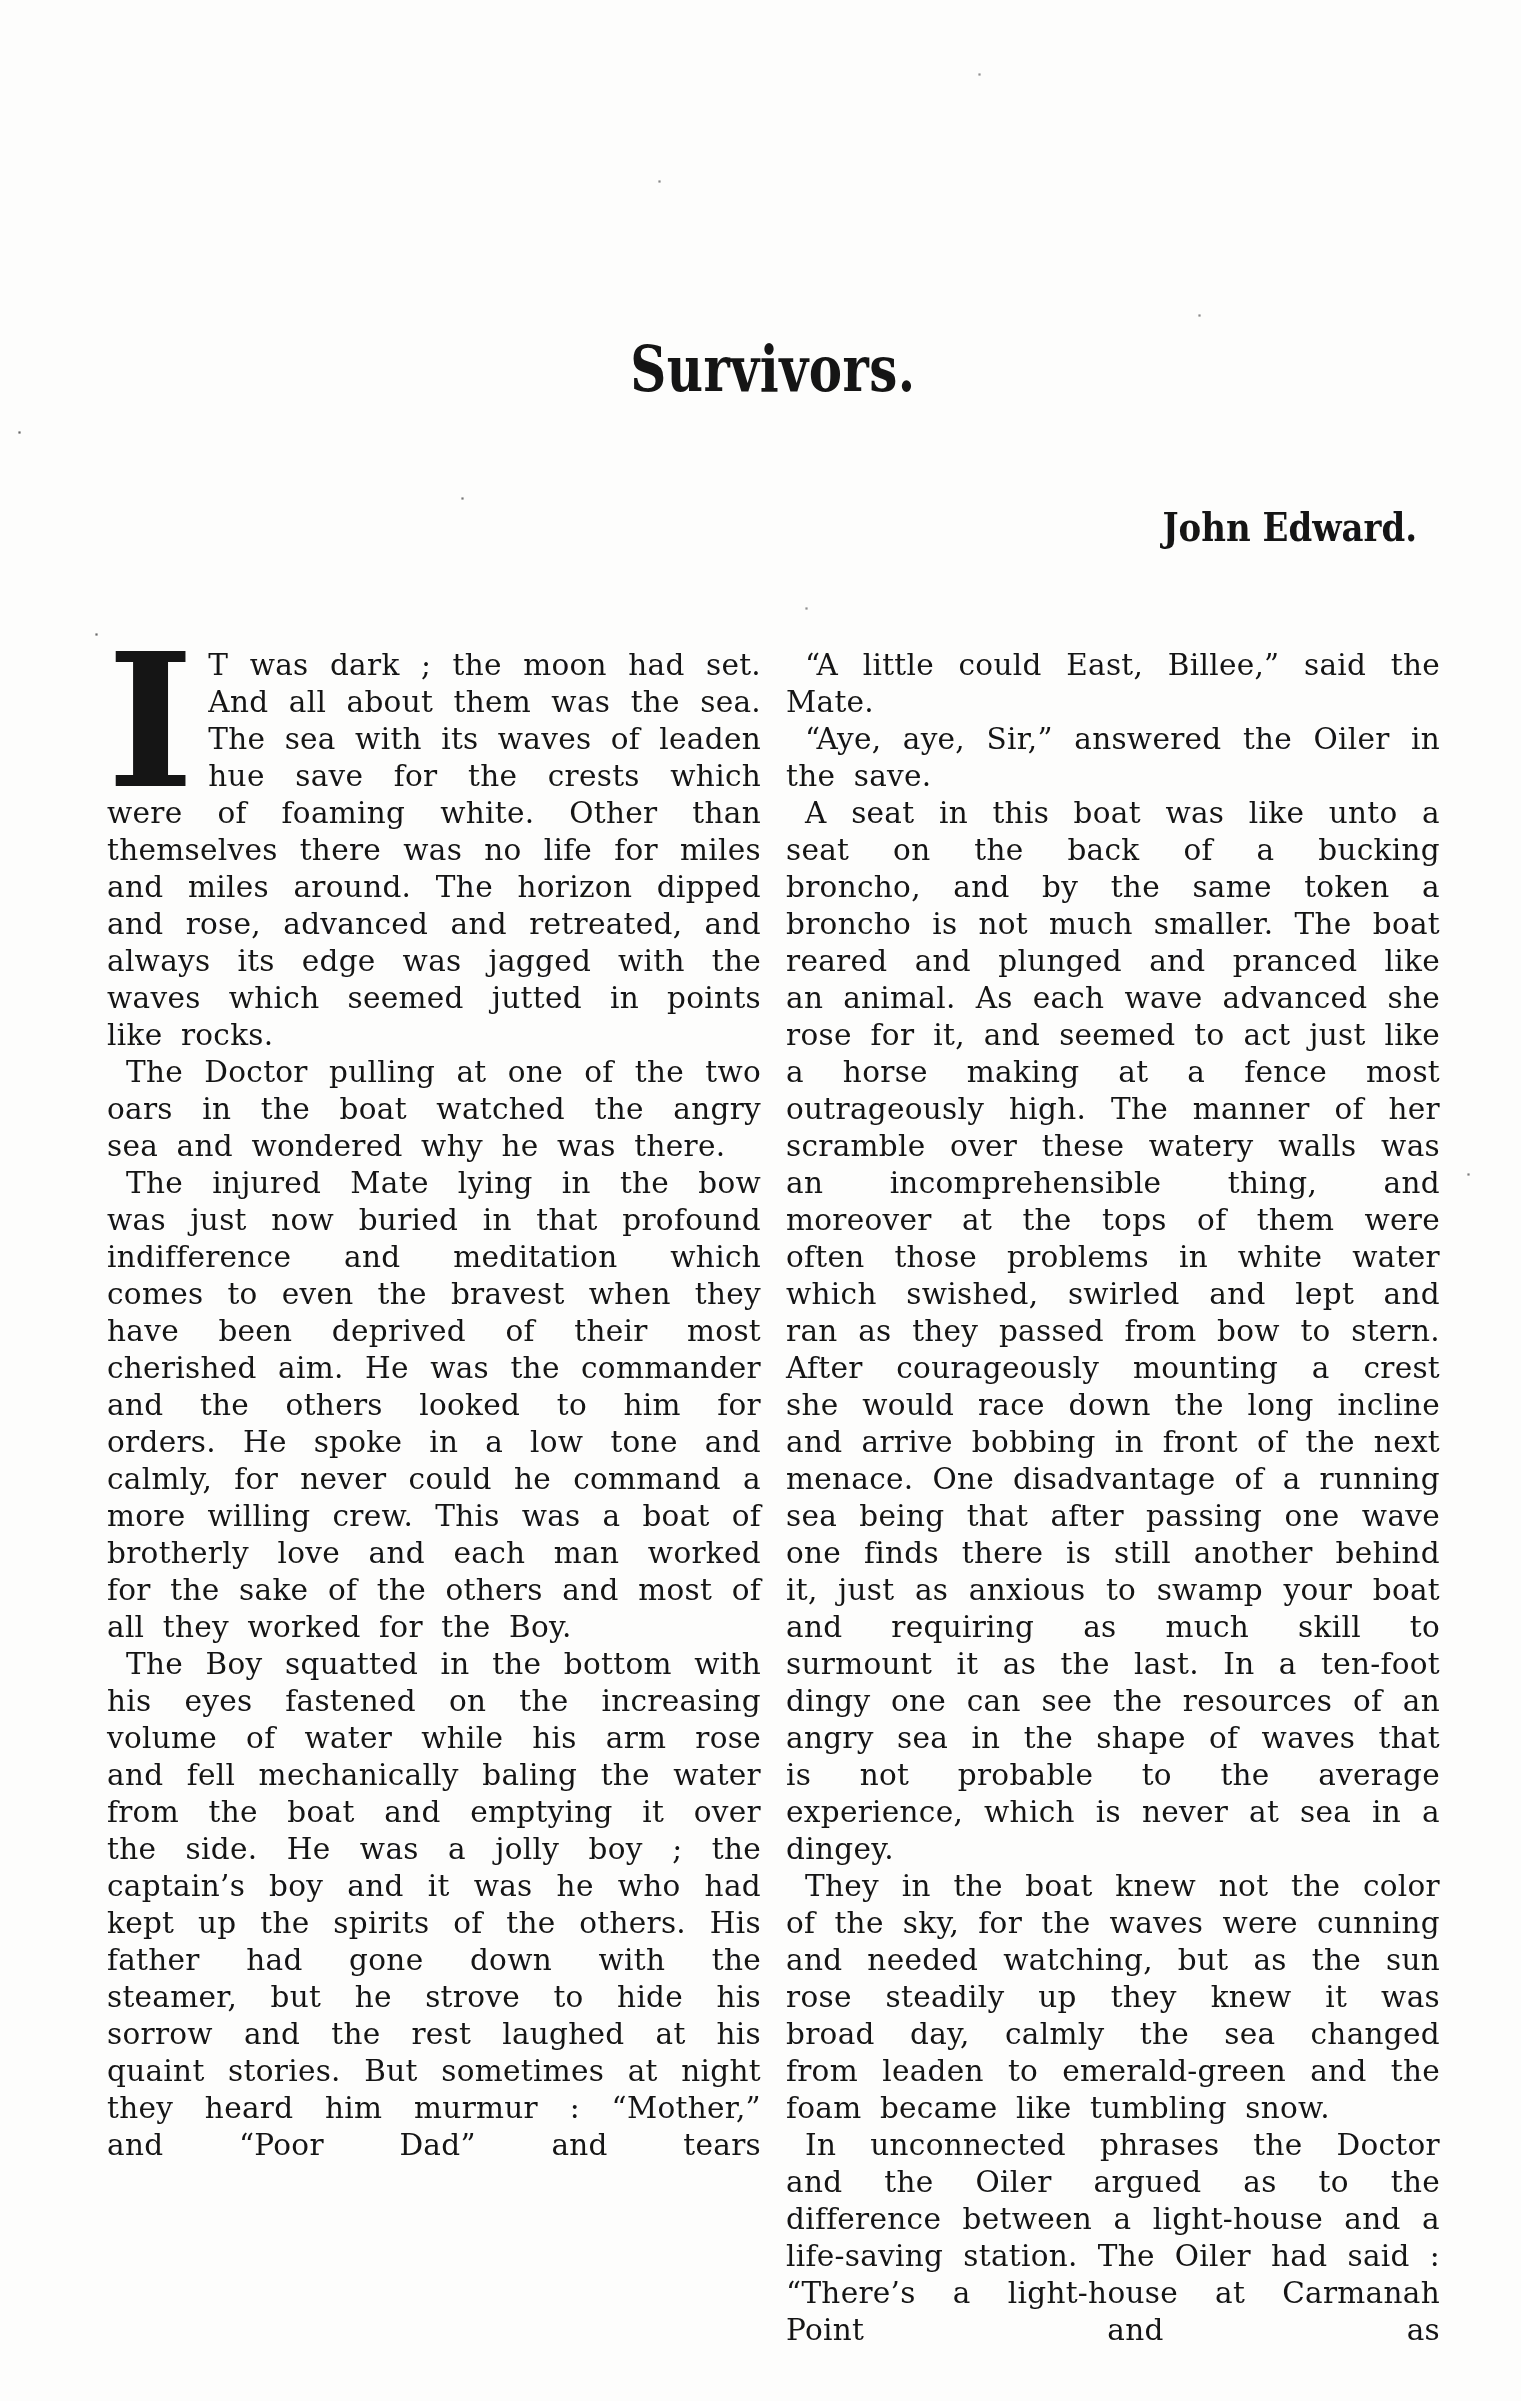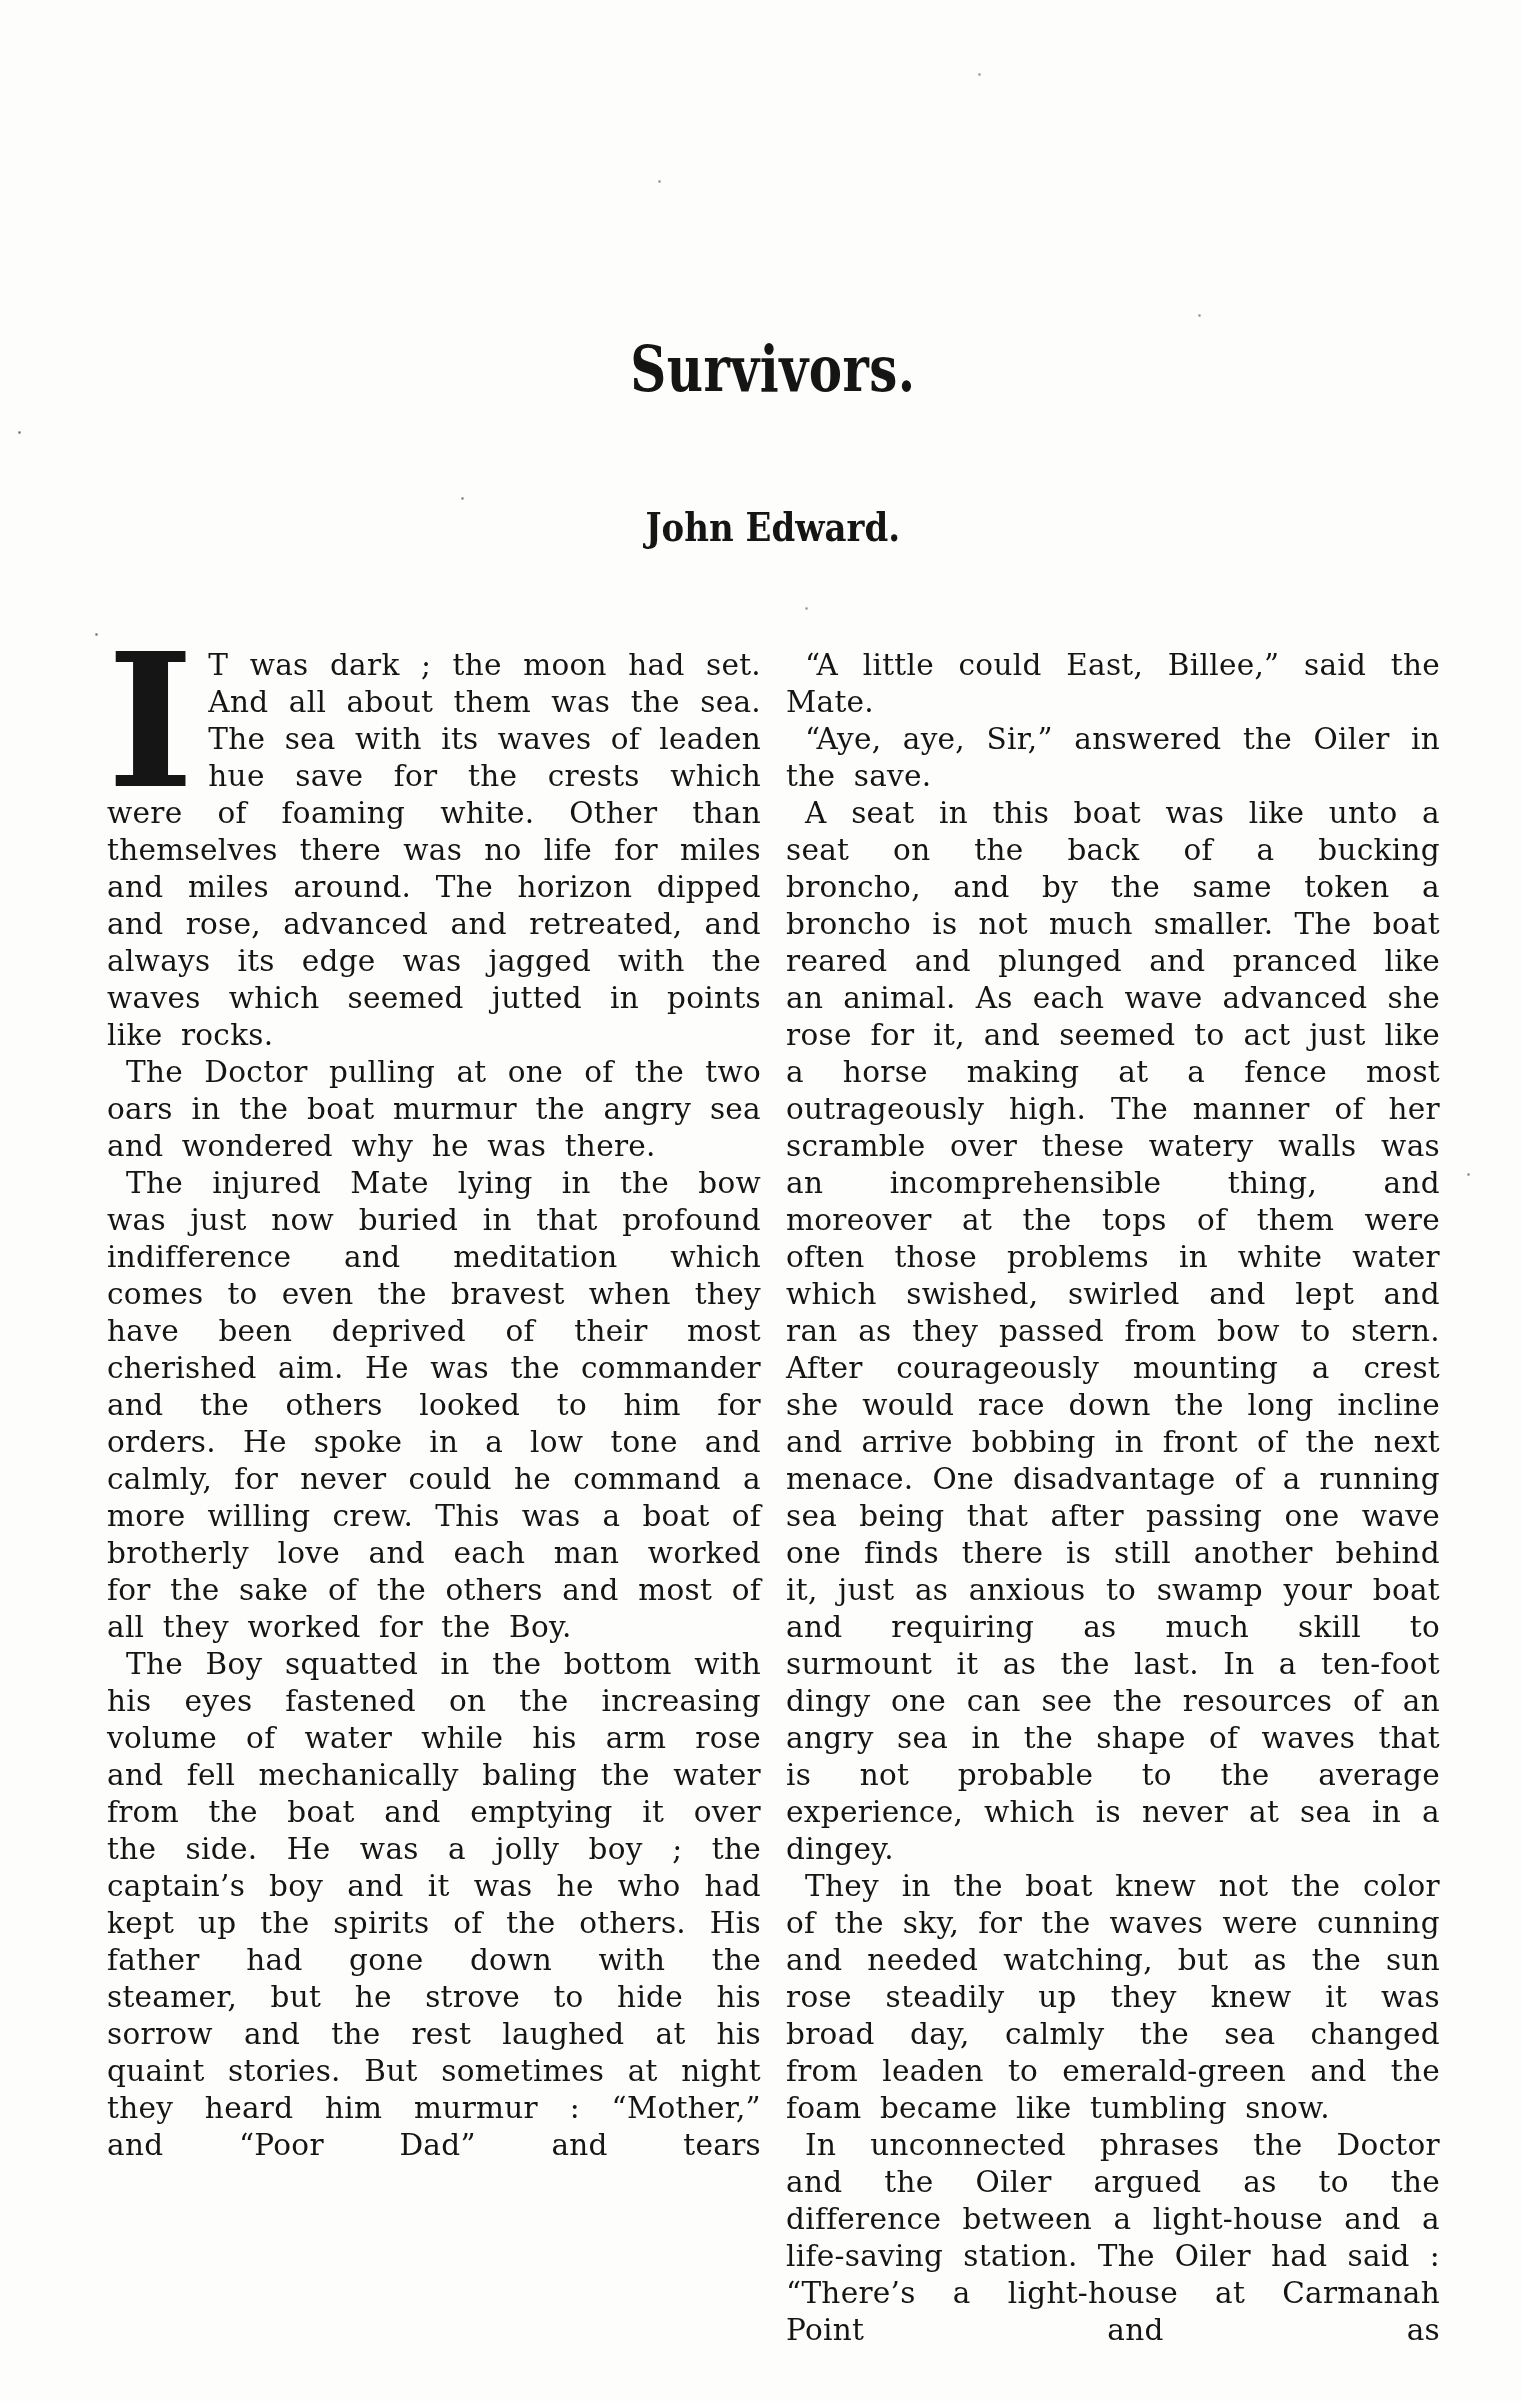--- a/index.html
+++ b/index.html
@@ -53,21 +53,21 @@
     display: inline-block;
     transform: scaleX(0.78);
     transform-origin: 50% 50%;
   }
   .byline {
     position: absolute;
     top: 502px;
     left: 107px;
     width: 1332px;
     margin: 0;
-    text-align: center;
+    text-align: right;
     font-size: 40px;
     line-height: 50px;
     font-weight: 700;
     white-space: nowrap;
   }
   .byline .squeeze-byline {
     display: inline-block;
     transform: scaleX(0.85);
     transform-origin: 50% 50%;
   }
@@ -103,21 +103,21 @@
 
 <div class="page">
   <div class="specks"></div>
 
   <h1 class="title"><span class="squeeze-title">Survivors.</span></h1>
 
   <h2 class="byline"><span class="squeeze-byline">John Edward.</span></h2>
 
   <div class="col col-left">
     <p class="para cont"><span class="dropcap">I</span><span>T was dark ; the moon had set. And all about them was the sea. The sea with its waves of leaden hue save for the crests which were of foaming white. Other than themselves there was no life for miles and miles around. The horizon dipped and rose, advanced and retreated, and always its edge was jagged with the waves which seemed jutted in points like rocks.</span></p>
-    <p class="para indent">The Doctor pulling at one of the two oars in the boat murmur the angry sea and wondered why he was there.</p>
+    <p class="para indent">The Doctor pulling at one of the two oars in the boat watched the angry sea and wondered why he was there.</p>
     <p class="para indent">The injured Mate lying in the bow was just now buried in that profound indifference and meditation which comes to even the bravest when they have been deprived of their most cherished aim. He was the commander and the others looked to him for orders. He spoke in a low tone and calmly, for never could he command a more willing crew. This was a boat of brotherly love and each man worked for the sake of the others and most of all they worked for the Boy.</p>
     <p class="para indent runover">The Boy squatted in the bottom with his eyes fastened on the increasing volume of water while his arm rose and fell mechanically baling the water from the boat and emptying it over the side. He was a jolly boy ; the captain’s boy and it was he who had kept up the spirits of the others. His father had gone down with the steamer, but he strove to hide his sorrow and the rest laughed at his quaint stories. But sometimes at night they heard him murmur : “Mother,” and “Poor Dad” and tears</p>
   </div>
 
   <div class="col col-right">
     <p class="para indent">“A little could East, Billee,” said the Mate.</p>
     <p class="para indent">“Aye, aye, Sir,” answered the Oiler in the save.</p>
     <p class="para indent">A seat in this boat was like unto a seat on the back of a bucking broncho, and by the same token a broncho is not much smaller. The boat reared and plunged and pranced like an animal. As each wave advanced she rose for it, and seemed to act just like a horse making at a fence most outrageously high. The manner of her scramble over these watery walls was an incomprehensible thing, and moreover at the tops of them were often those problems in white water which swished, swirled and lept and ran as they passed from bow to stern. After courageously mounting a crest she would race down the long incline and arrive bobbing in front of the next menace. One disadvantage of a running sea being that after passing one wave one finds there is still another behind it, just as anxious to swamp your boat and requiring as much skill to surmount it as the last. In a ten-foot dingy one can see the resources of an angry sea in the shape of waves that is not probable to the average experience, which is never at sea in a dingey.</p>
     <p class="para indent">They in the boat knew not the color of the sky, for the waves were cunning and needed watching, but as the sun rose steadily up they knew it was broad day, calmly the sea changed from leaden to emerald-green and the foam became like tumbling snow.</p>
     <p class="para indent runover">In unconnected phrases the Doctor and the Oiler argued as to the difference between a light-house and a life-saving station. The Oiler had said : “There’s a light-house at Carmanah Point and as</p>

